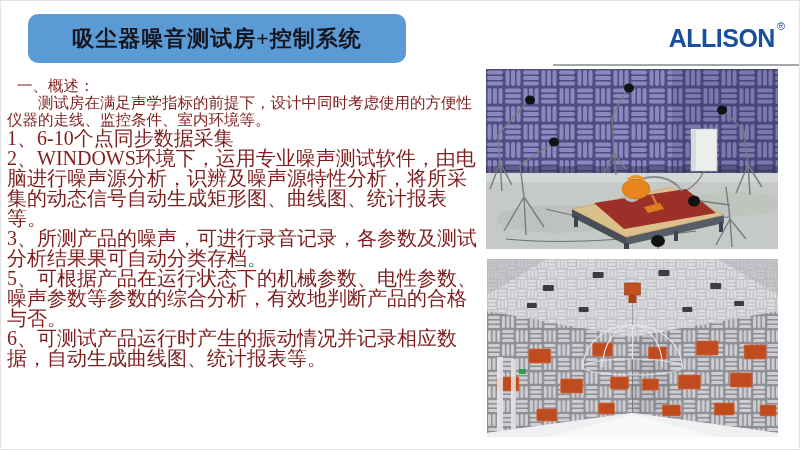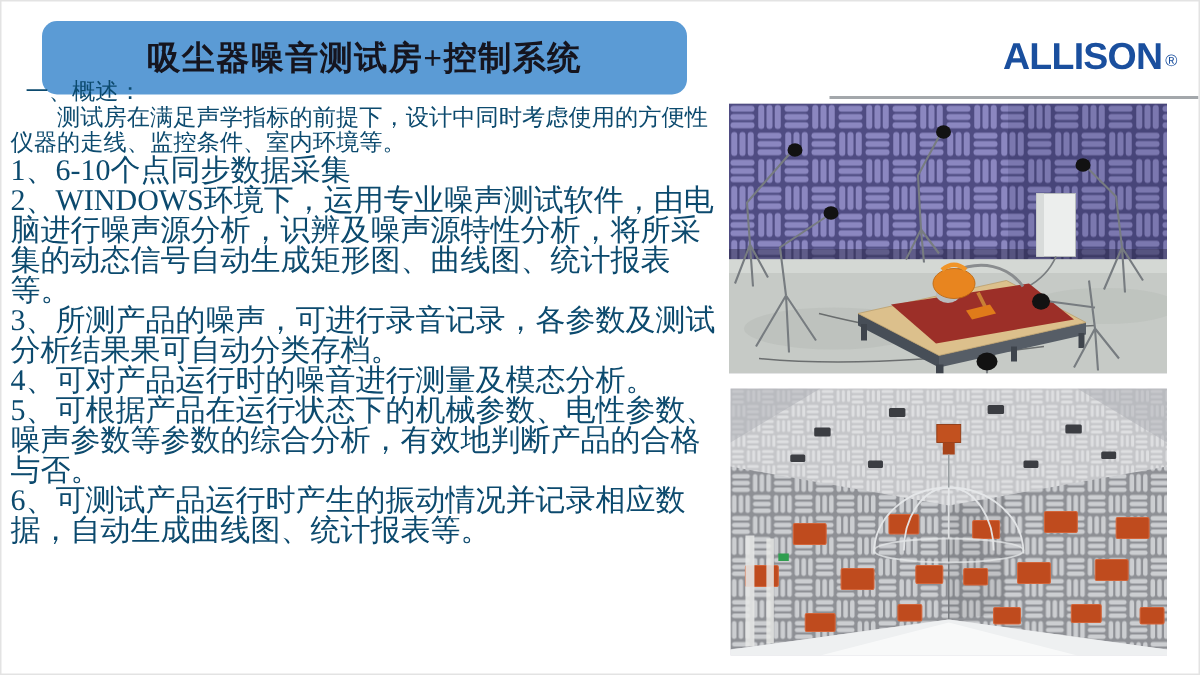--- a/index.html
+++ b/index.html
@@ -2,37 +2,37 @@
 <html><head>
 <meta charset="utf-8">
 <style>
   html,body{margin:0;padding:0;}
   body{
     width:800px;height:450px;position:relative;overflow:hidden;
     background:#ffffff;border:1px solid #e3e3e3;box-sizing:border-box;
     font-family:"Liberation Serif","DejaVu Serif",serif;
   }
   .title-banner{
-    position:absolute;left:27px;top:13px;width:430px;height:49px;
+    position:absolute;left:27px;top:13px;width:378px;height:49px;
     background:#5b9bd5;border-radius:10px;
     display:flex;align-items:center;justify-content:center;
     font-size:22px;font-weight:bold;color:#15151f;letter-spacing:1px;
   }
   .logo{
-    position:absolute;top:24px;right:14px;display:flex;align-items:flex-end;
+    position:absolute;top:24px;right:14px;display:flex;align-items:flex-start;
     color:#1a4f9e;font-family:"Liberation Sans","DejaVu Sans",sans-serif;white-space:nowrap;
   }
   .logo .latin{font-size:25px;font-weight:800;letter-spacing:-0.5px;line-height:26px;}
   .logo .cn{font-size:23px;font-weight:700;margin-left:7px;line-height:26px;}
   .logo .reg{font-size:11px;font-weight:400;margin-left:2px;line-height:11px;position:relative;top:-4px;}
   .logo-underline{
     position:absolute;left:552px;top:63px;width:246px;height:2px;background:#a3a7ab;
   }
   .text-col{
-    position:absolute;left:6px;top:52px;width:476px;color:#0c4a6e;
+    position:absolute;left:6px;top:76px;width:476px;color:#7f1d1d;
   }
   .text-col .h{font-size:15.5px;line-height:17px;padding-left:10px;margin:0;}
   .text-col .p{font-size:15.5px;line-height:17px;text-indent:2em;margin:0;}
   .text-col .item{font-size:20px;line-height:20px;margin:0;}
   .photo{position:absolute;background:#dcdcdf;}
   #photo-top{left:485px;top:68px;width:292px;height:180px;}
   #photo-bottom{left:486px;top:258px;width:291px;height:178px;}
   .photo svg{display:block;width:100%;height:100%;}
 </style>
 </head>
@@ -45,21 +45,20 @@
   <span class="reg">®</span>
 </div>
 <div class="logo-underline"></div>
 
 <div class="text-col">
   <p class="h">一、概述：</p>
   <p class="p">测试房在满足声学指标的前提下，设计中同时考虑使用的方便性仪器的走线、监控条件、室内环境等。</p>
   <p class="item">1、6-10个点同步数据采集</p>
   <p class="item">2、WINDOWS环境下，运用专业噪声测试软件，由电脑进行噪声源分析，识辨及噪声源特性分析，将所采集的动态信号自动生成矩形图、曲线图、统计报表等。</p>
   <p class="item">3、所测产品的噪声，可进行录音记录，各参数及测试分析结果果可自动分类存档。</p>
-  <p class="item">4、可对产品运行时的噪音进行测量及模态分析。</p>
   <p class="item">5、可根据产品在运行状态下的机械参数、电性参数、噪声参数等参数的综合分析，有效地判断产品的合格与否。</p>
   <p class="item">6、可测试产品运行时产生的振动情况并记录相应数据，自动生成曲线图、统计报表等。</p>
 </div>
 
 <div class="photo" id="photo-top">
 <svg viewBox="0 0 292 180" preserveAspectRatio="none" aria-hidden="true">
   <defs>
     <pattern id="pw" width="36" height="36" patternUnits="userSpaceOnUse">
       <rect width="36" height="36" fill="#4f4c82"></rect>
       <g fill="#8b87c0">

